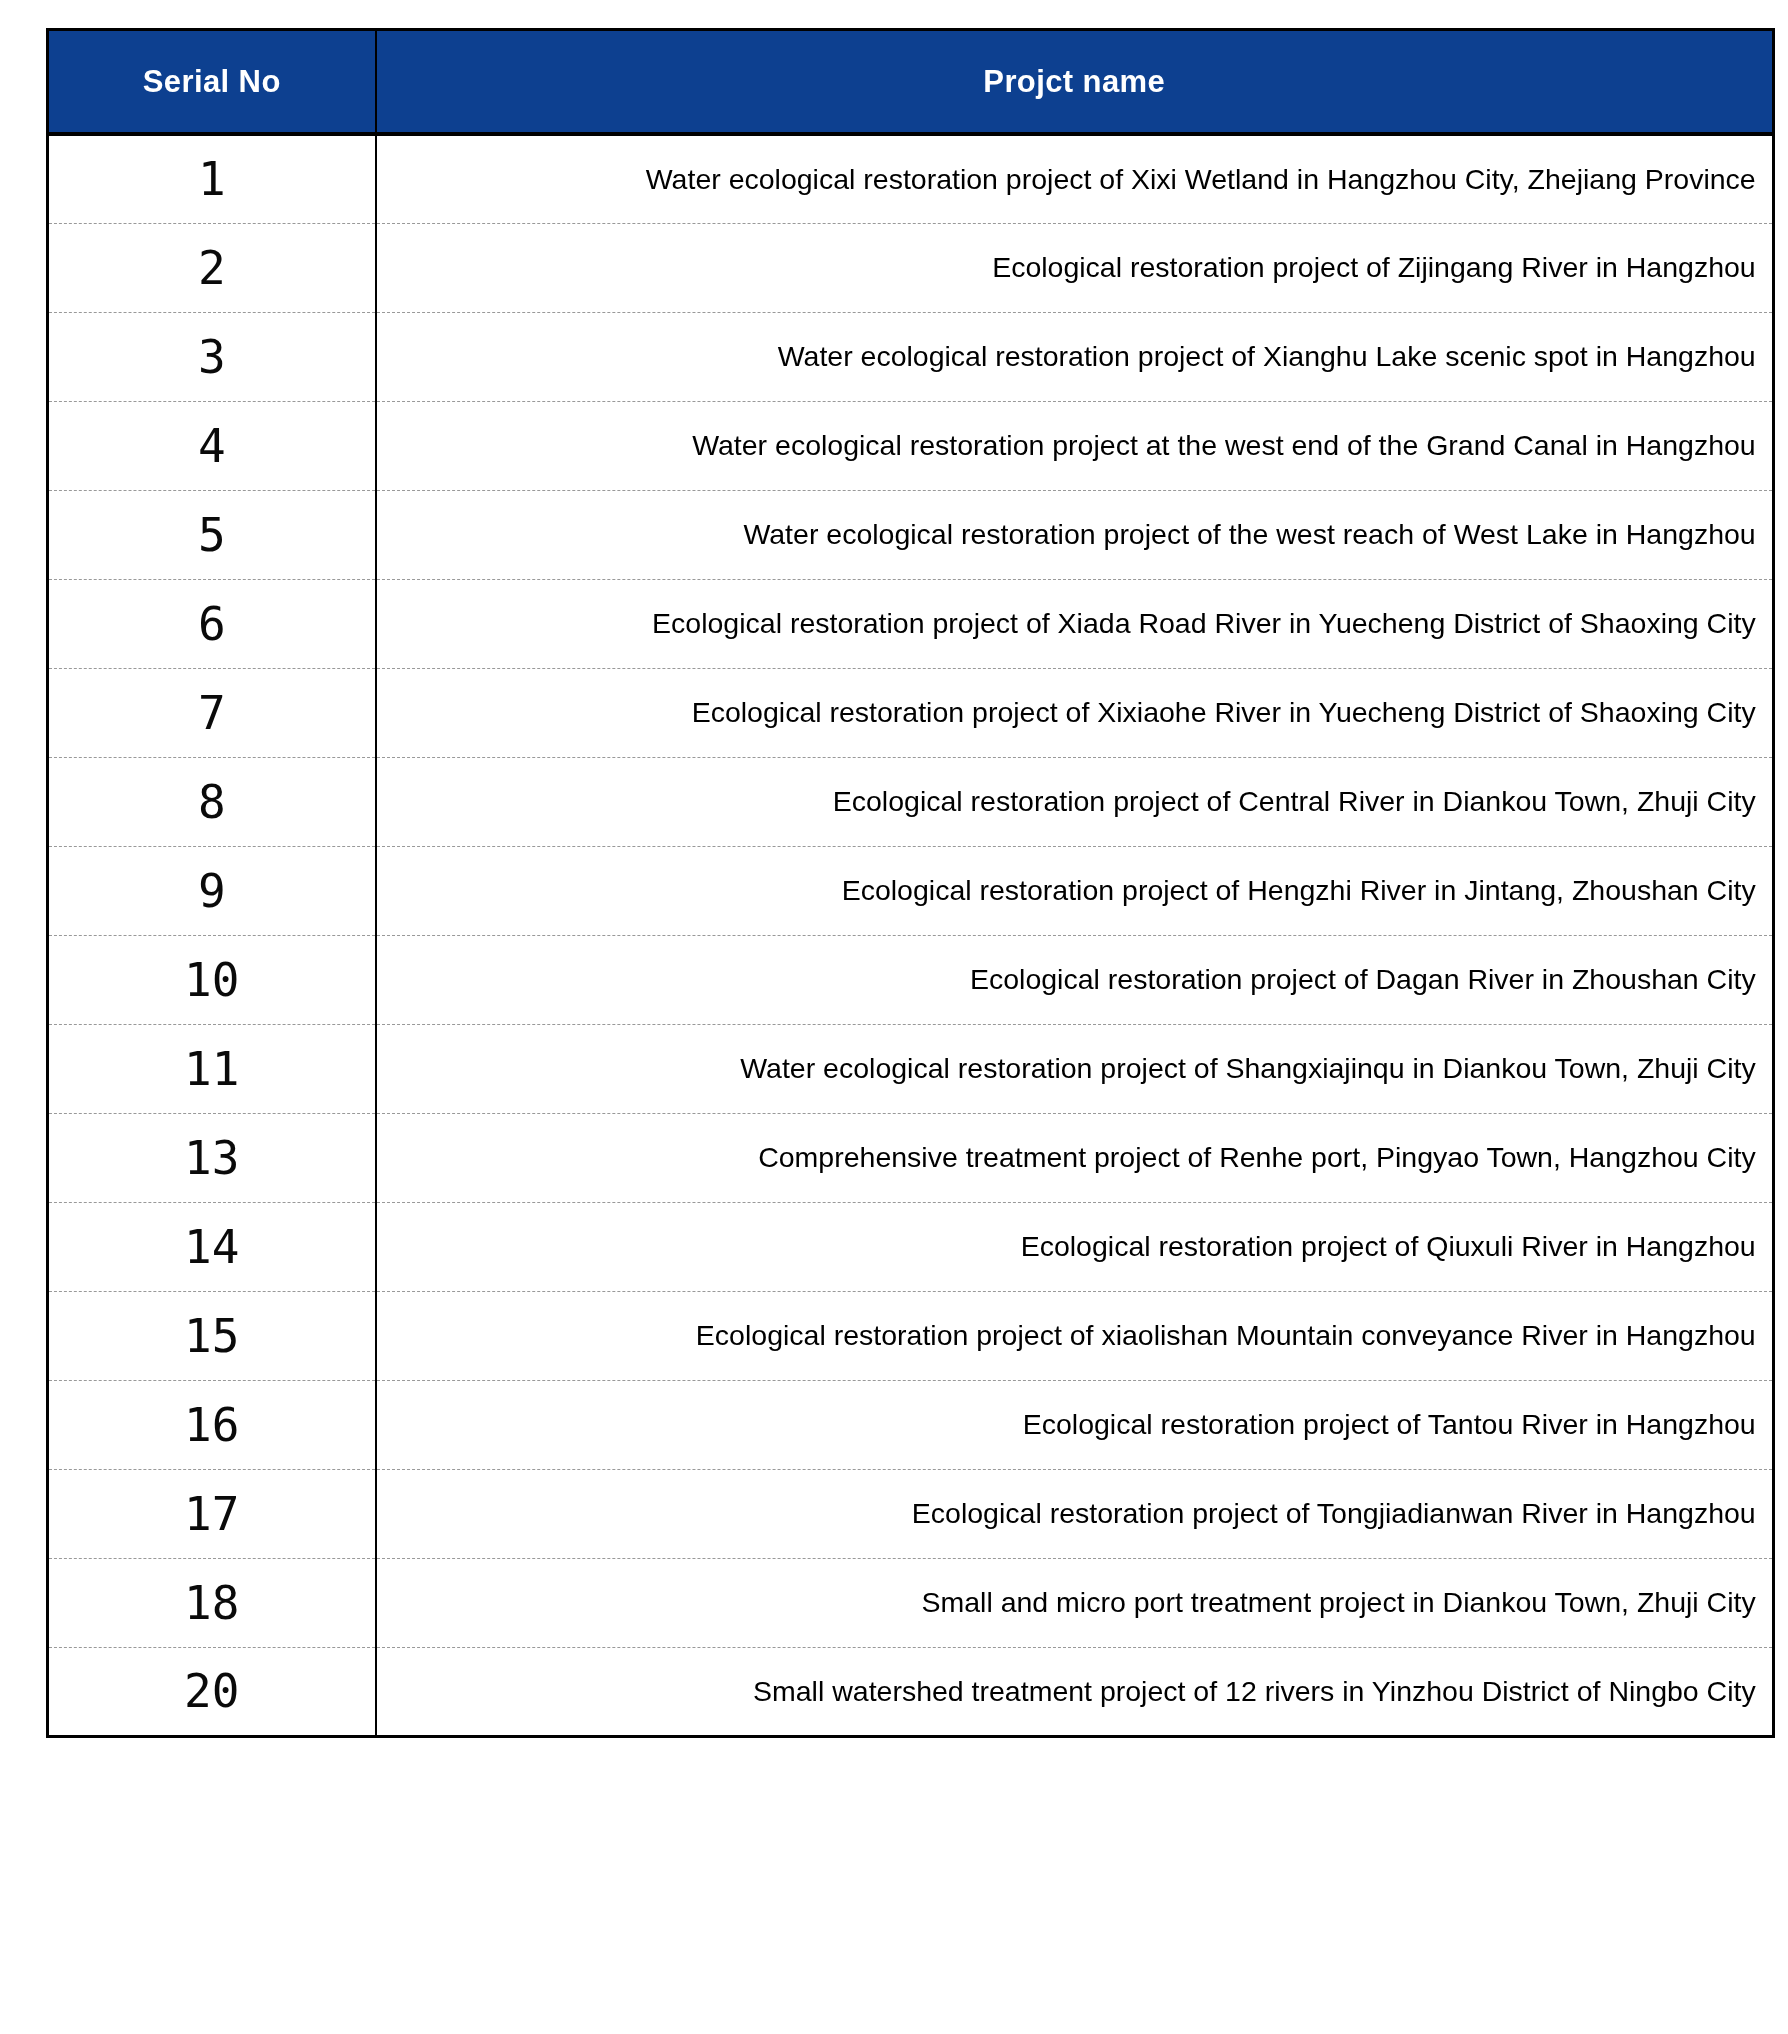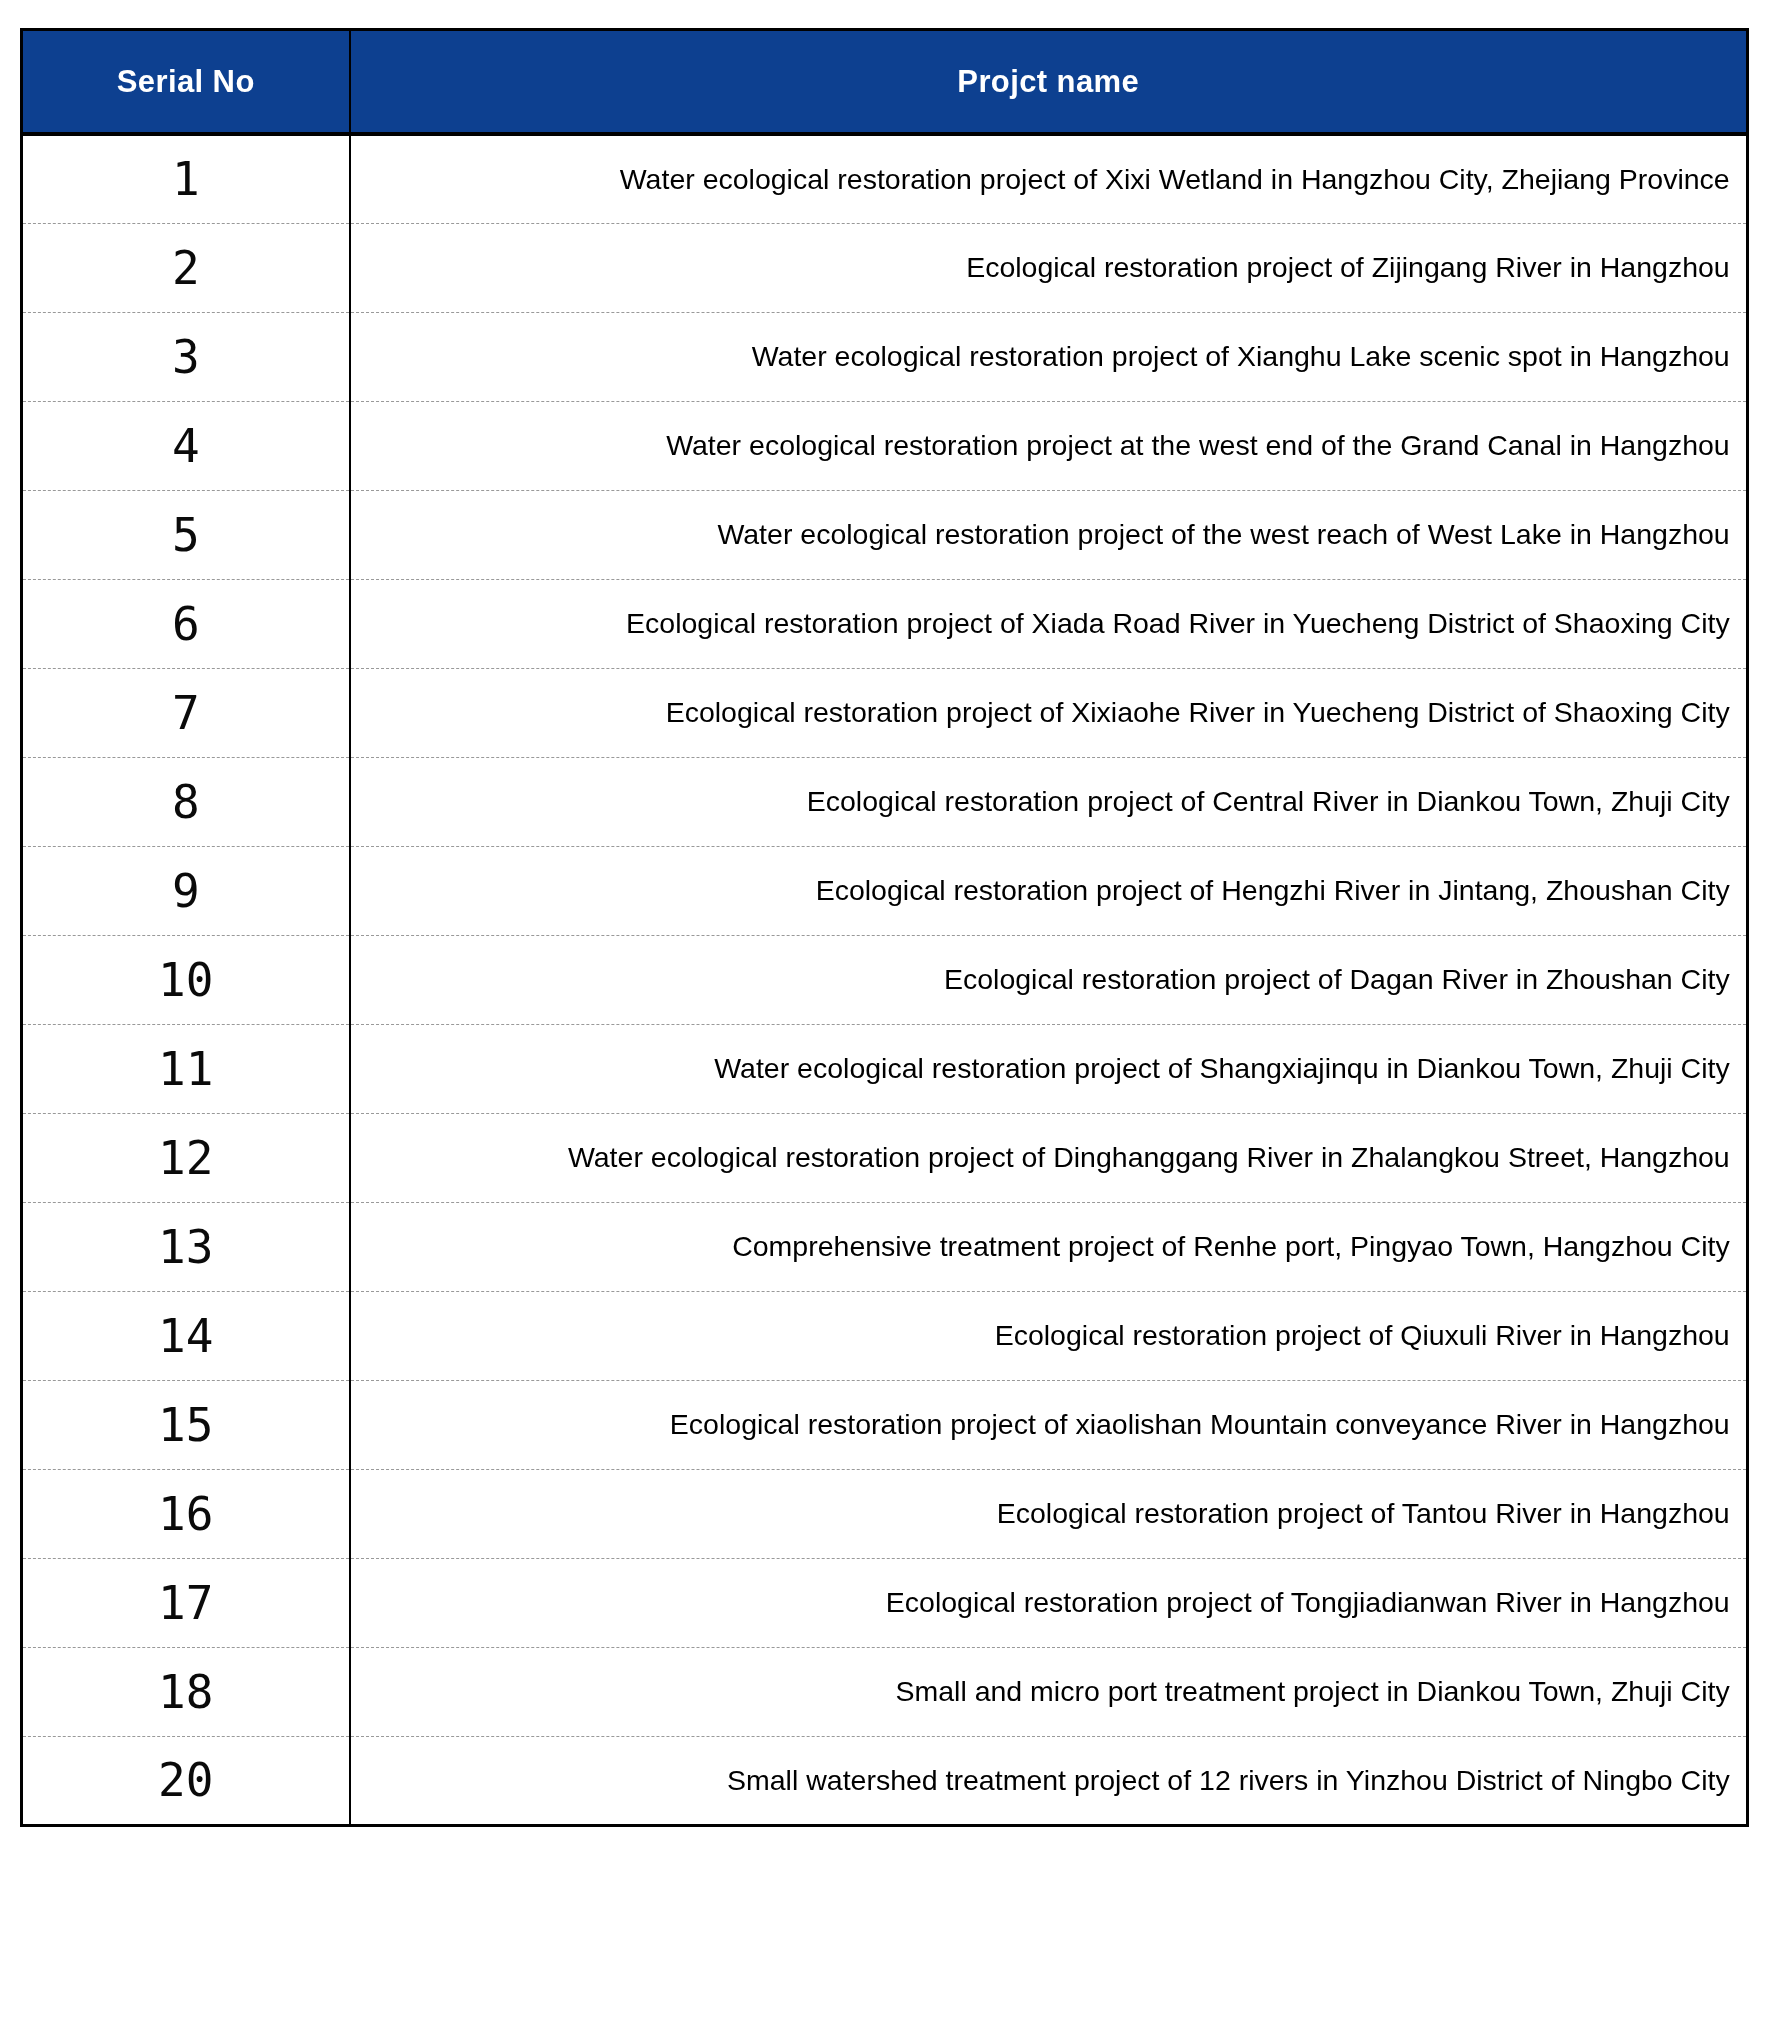--- a/index.html
+++ b/index.html
@@ -10,21 +10,21 @@
   .page {
     position: relative;
     width: 1788px;
     height: 2035px;
     background: #ffffff;
     font-family: "Liberation Sans", sans-serif;
     overflow: hidden;
   }
   table.projects-table {
     position: absolute;
-    left: 20px;
+    left: 46px;
     top: 28px;
     width: 1729px;
     height: 1590px;
     border-collapse: collapse;
     table-layout: fixed;
     border: 3.3px solid #000000;
   }
   col.col-serial { width: 328px; }
   thead tr {
     border-bottom: 4.1px solid #000000;
@@ -120,24 +120,20 @@
         </tr>
         <tr>
           <td class="serial-cell">10</td>
           <td class="name-cell">Ecological restoration project of Dagan River in Zhoushan City</td>
         </tr>
         <tr>
           <td class="serial-cell">11</td>
           <td class="name-cell">Water ecological restoration project of Shangxiajinqu in Diankou Town, Zhuji City</td>
         </tr>
         <tr>
-          <td class="serial-cell">12</td>
-          <td class="name-cell">Water ecological restoration project of Dinghanggang River in Zhalangkou Street, Hangzhou</td>
-        </tr>
-        <tr>
           <td class="serial-cell">13</td>
           <td class="name-cell">Comprehensive treatment project of Renhe port, Pingyao Town, Hangzhou City</td>
         </tr>
         <tr>
           <td class="serial-cell">14</td>
           <td class="name-cell">Ecological restoration project of Qiuxuli River in Hangzhou</td>
         </tr>
         <tr>
           <td class="serial-cell">15</td>
           <td class="name-cell">Ecological restoration project of xiaolishan Mountain conveyance River in Hangzhou</td>

